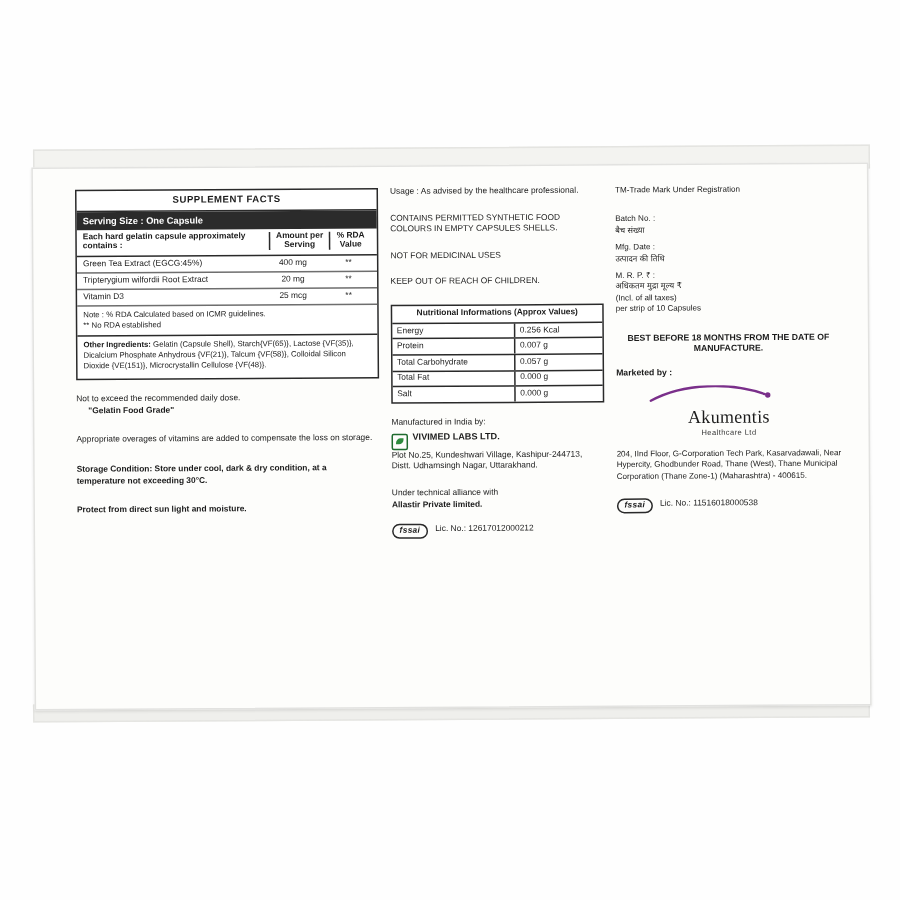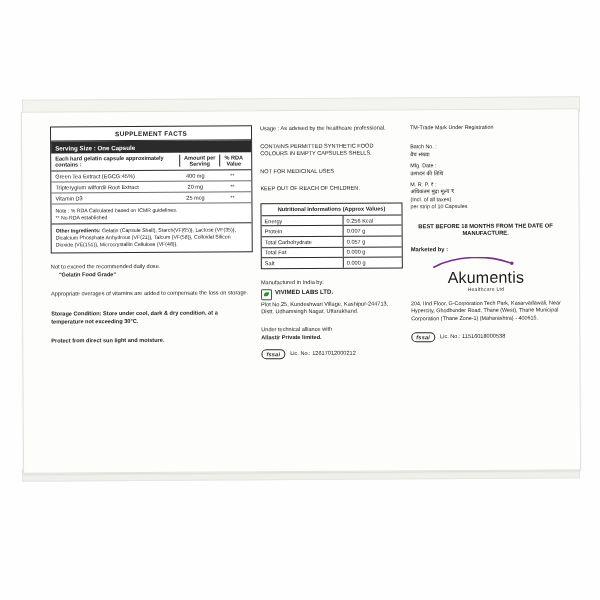--- a/index.html
+++ b/index.html
@@ -177,23 +177,23 @@
   }
   .fssai-row { display: flex; align-items: center; gap: 5px; }
 
   
   .brand-wrap {
     margin-top: 6px;
     text-align: center;
     width: 150px;
   }
   .brand-name {
-    font-size: 16px;
+    font-size: 12px;
     letter-spacing: 0.2px;
-    font-family: Liberation Sans, sans-serif;
+    font-family: Liberation Serif, serif;
     position: relative;
     display: inline-block;
     text-align: right;
   }
   .brand-sub {
     font-size: 5px;
     letter-spacing: 0.3px;
     margin-top: -1px;
     color: #333;
   }

